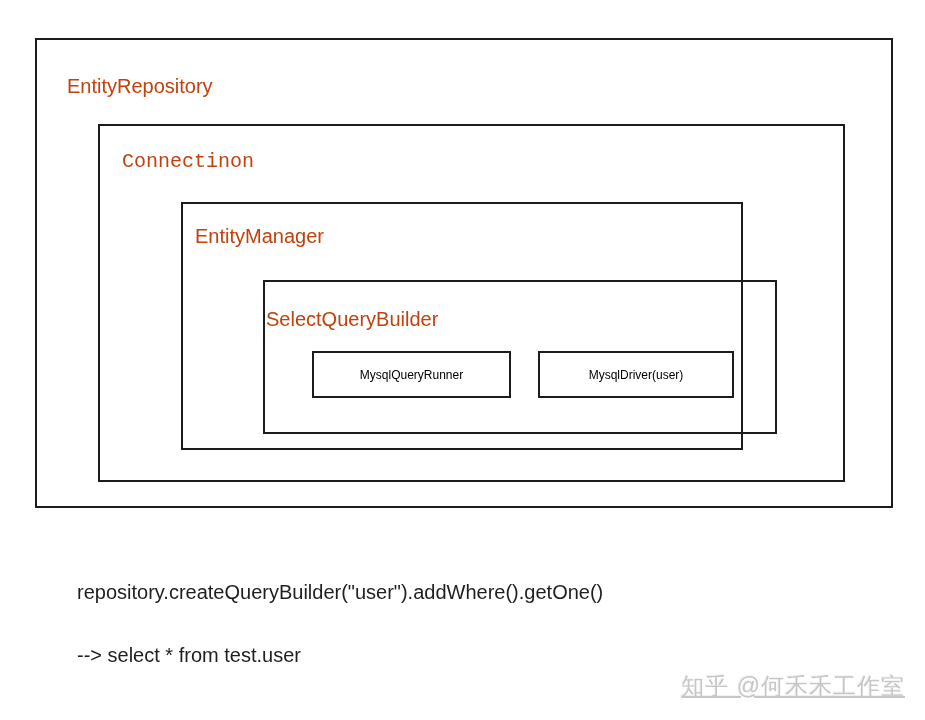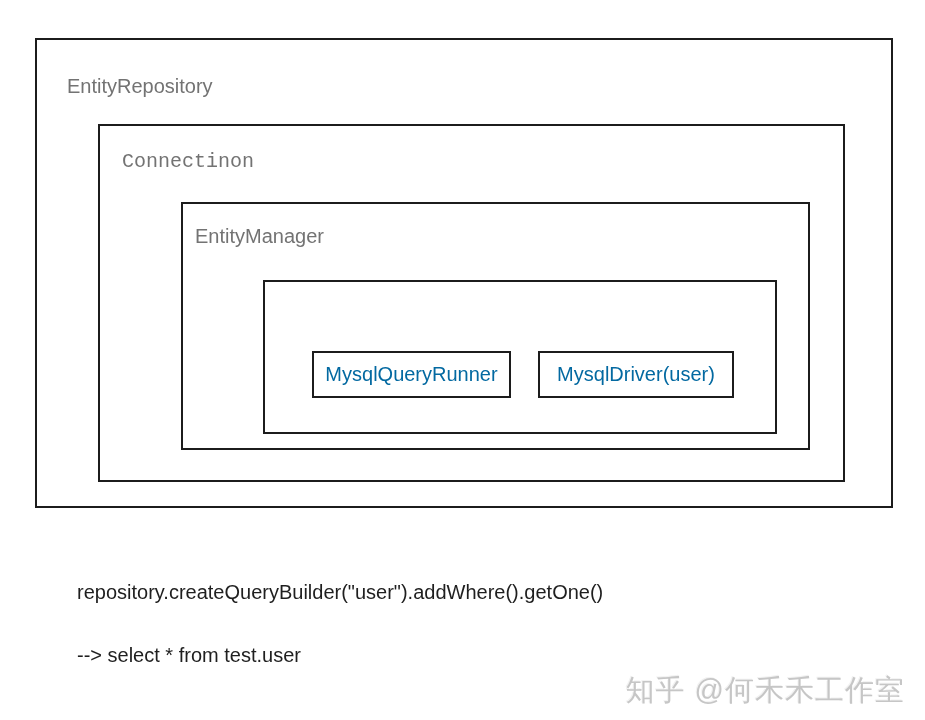--- a/index.html
+++ b/index.html
@@ -19,78 +19,80 @@
     position: absolute;
     border: 2px solid #1c1c1c;
     box-sizing: border-box;
     background: transparent;
   }
   .box-label {
     position: absolute;
     font-size: 20px;
     line-height: 1.2;
     white-space: nowrap;
-    color: #737373;
+    color: #c2410c;
   }
   
   #box-entity-repository { left: 35px;  top: 38px;  width: 858px; height: 470px; }
   #lbl-entity-repository { left: 30px;  top: 34px; }
   #box-connection        { left: 61px;  top: 84px;  width: 747px; height: 358px; }
   #lbl-connection        { left: 22px;  top: 24px; font-family: Liberation Mono, monospace; }
-  #box-entity-manager    { left: 81px;  top: 76px;  width: 629px; height: 248px; }
+  #box-entity-manager    { left: 81px;  top: 76px;  width: 562px; height: 248px; }
   #lbl-entity-manager    { left: 12px;  top: 20px; }
   #box-select-query-builder { left: 80px; top: 76px; width: 514px; height: 154px; }
   #lbl-select-query-builder { left: 1px;  top: 25px; }
   .leaf-box {
     display: flex;
     align-items: center;
     justify-content: center;
   }
   .leaf-box .leaf-label {
-    font-size: 20px;
+    font-size: 12px;
     white-space: nowrap;
-    color: #0369a1;
+    color: #000000;
   }
   #box-mysql-query-runner { left: 47px;  top: 69px; width: 199px; height: 47px; }
   #box-mysql-driver       { left: 273px; top: 69px; width: 196px; height: 47px; }
 
   .annotation {
     position: absolute;
     left: 77px;
     font-size: 20px;
     white-space: nowrap;
     color: #1f1f1f;
   }
   #annotation-line1 { top: 581px; }
   #annotation-line2 { top: 644px; }
 
   .watermark {
     position: absolute;
     right: 20px;
     top: 671px;
-    font-size: 29px;
+    font-size: 23px;
     letter-spacing: 1px;
     color: #c6c6c6;
     text-shadow: 1px 1px 0 #ffffff, -1px -1px 0 #f2f2f2;
     white-space: nowrap;
+    text-decoration: underline;
   }
 </style>
 </head>
 <body>
 
 <div class="box" id="box-entity-repository">
   <span class="box-label" id="lbl-entity-repository">EntityRepository</span>
 
   <div class="box" id="box-connection">
     <span class="box-label" id="lbl-connection">Connectinon</span>
 
     <div class="box" id="box-entity-manager">
       <span class="box-label" id="lbl-entity-manager">EntityManager</span>
 
       <div class="box" id="box-select-query-builder">
+        <span class="box-label" id="lbl-select-query-builder">SelectQueryBuilder</span>
 
         <div class="box leaf-box" id="box-mysql-query-runner">
           <span class="leaf-label">MysqlQueryRunner</span>
         </div>
 
         <div class="box leaf-box" id="box-mysql-driver">
           <span class="leaf-label">MysqlDriver(user)</span>
         </div>
 
       </div>

